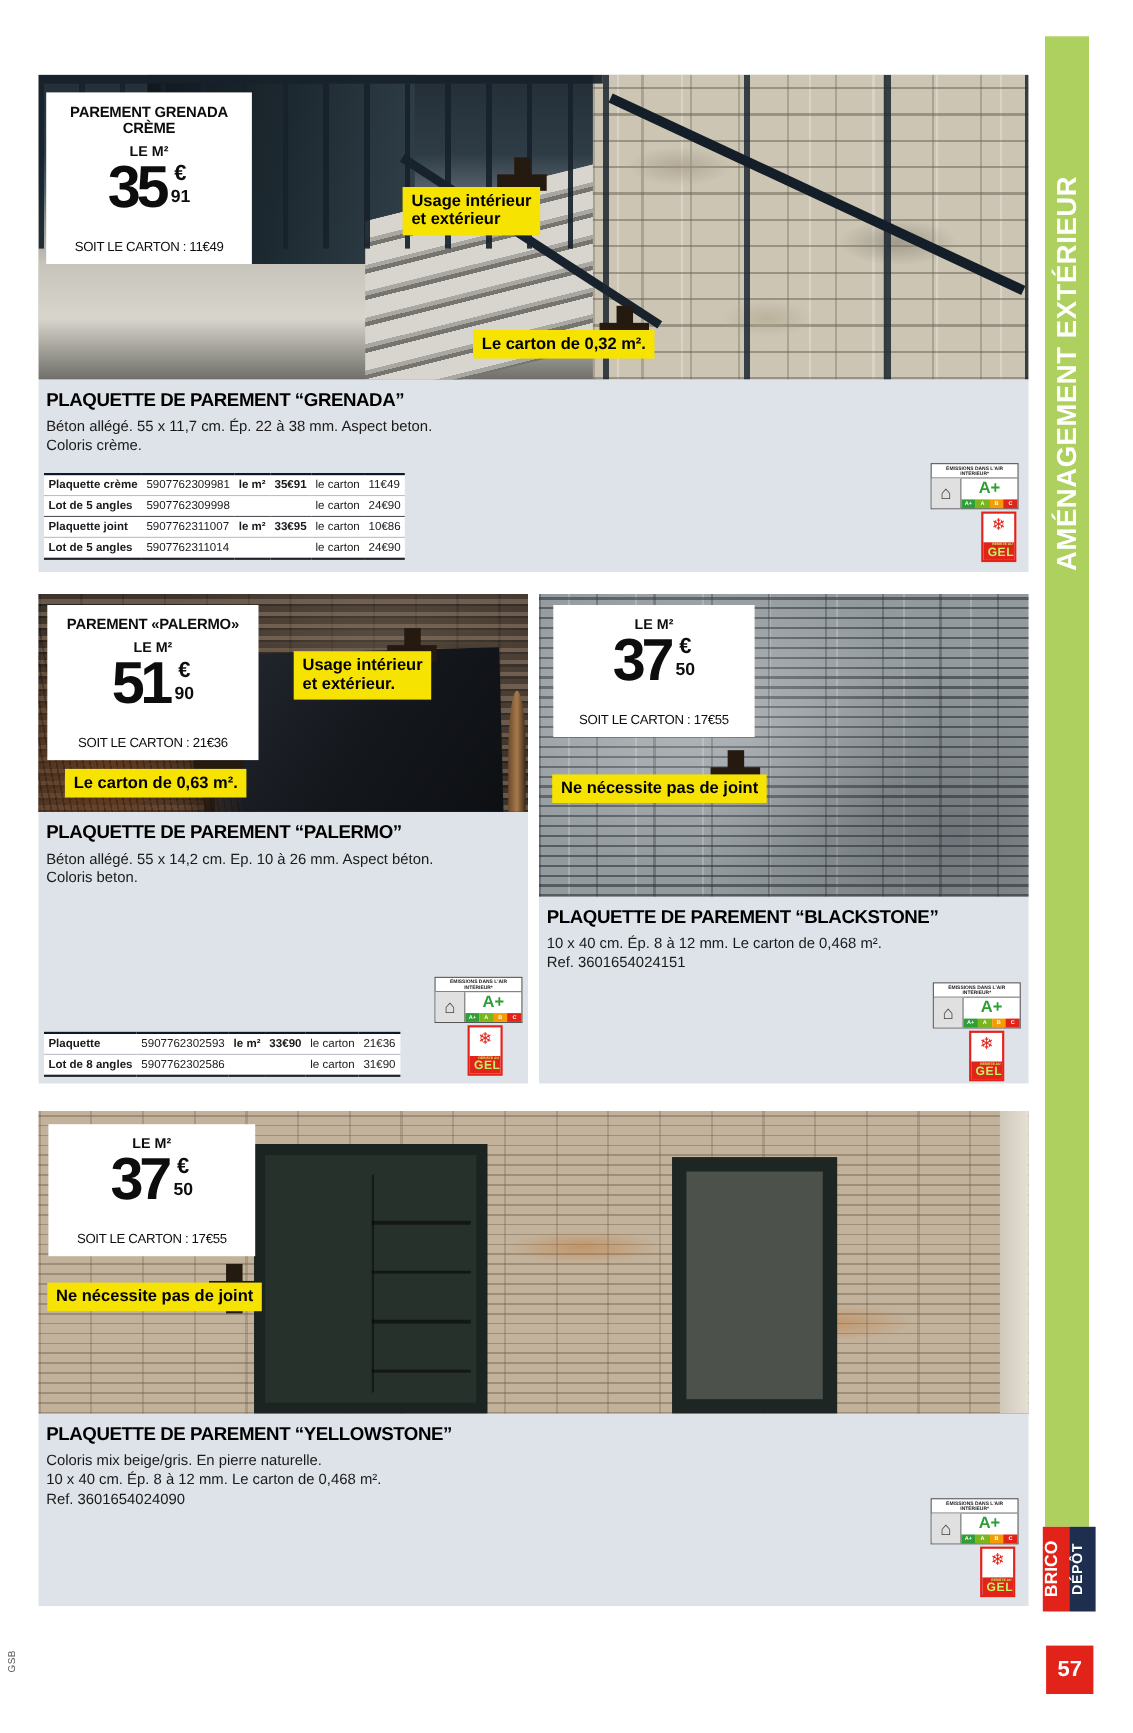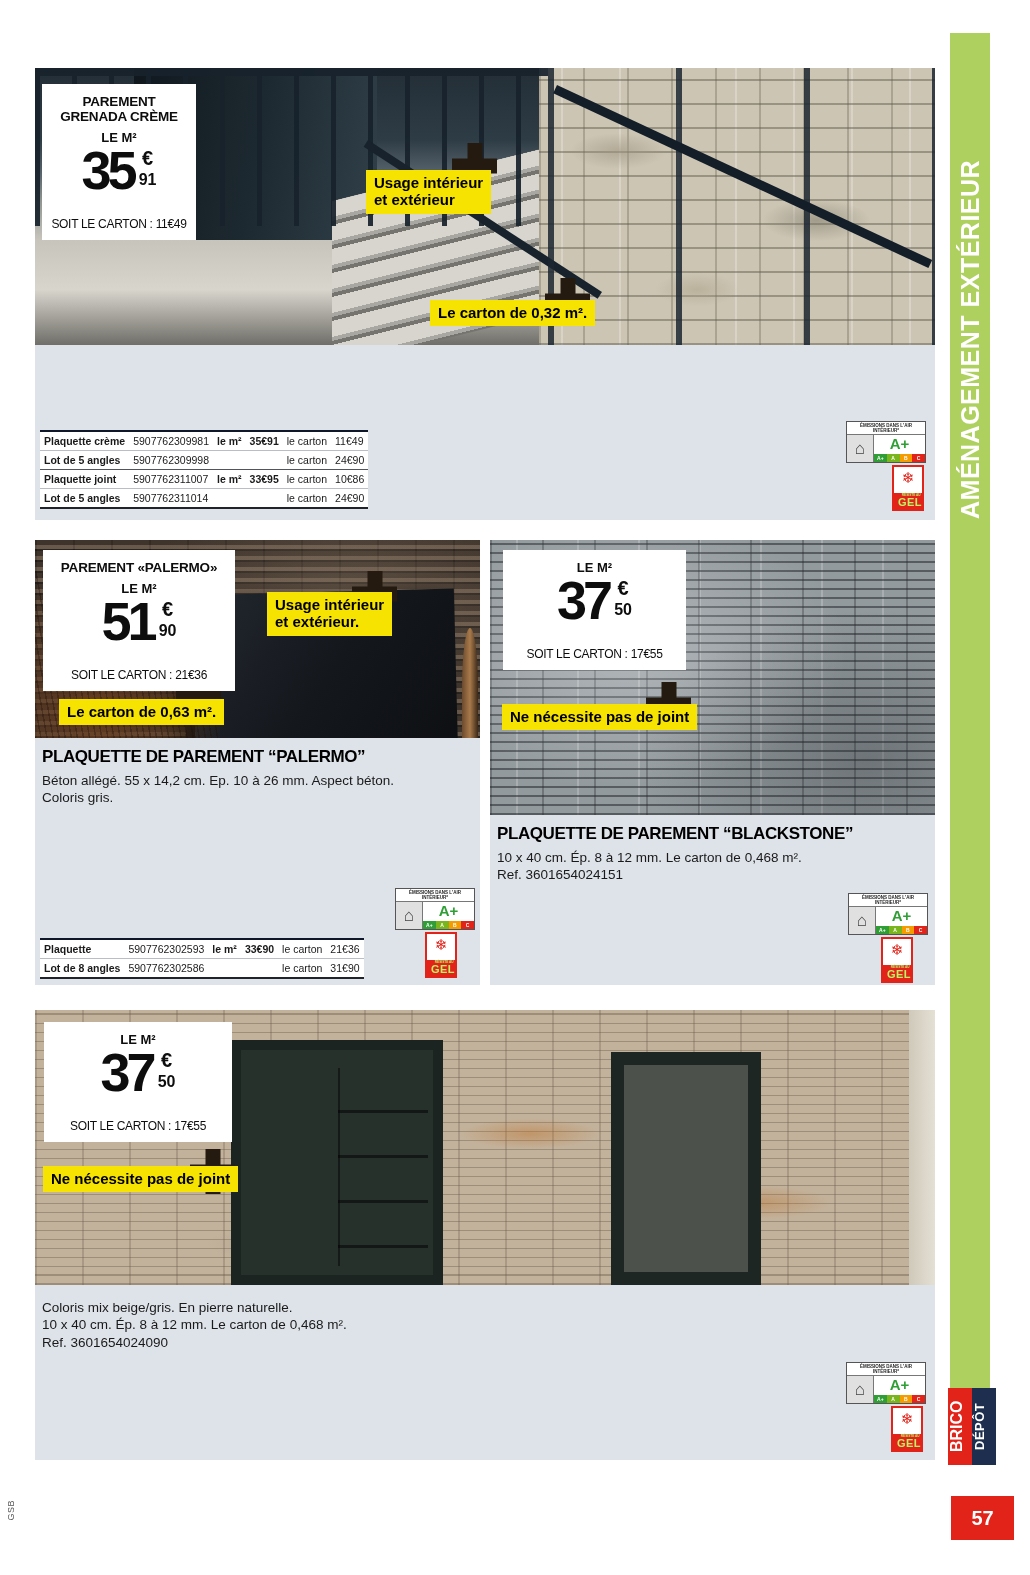--- a/index.html
+++ b/index.html
@@ -74,21 +74,21 @@
   
   .sidebar { position:absolute; left:950px; top:33px; width:40px; height:1355px; background:#aed05e; }
   .sidebar-text { position:absolute; top:16px; left:0; width:40px; height:470px;
                   writing-mode:vertical-rl; transform:rotate(180deg);
                   color:#fff; font-weight:800; font-size:25px; letter-spacing:.5px; line-height:40px; }
   .brico { position:absolute; left:948px; top:1388px; width:48px; height:77px; display:flex; }
   .brico-col { flex:1; writing-mode:vertical-rl; transform:rotate(180deg); color:#fff;
                font-weight:800; text-align:center; }
   .brico-red  { background:#e2231a; font-size:16px; }
   .brico-navy { background:#1d2e4e; font-size:13px; letter-spacing:.5px; }
-  .pagenum { position:absolute; left:951px; top:1496px; width:63px; height:44px; background:#e2231a;
+  .pagenum { position:absolute; left:951px; top:1496px; width:43px; height:44px; background:#e2231a;
              color:#fff; font-weight:700; font-size:20px; display:flex; align-items:center; justify-content:center; }
   .gsb { position:absolute; left:6px; top:1500px; writing-mode:vertical-rl; transform:rotate(180deg);
          font-size:9px; color:#555; letter-spacing:.5px; }
 
   
   .p1 { height:277px; background:#cfc8b8; }
   .p1-bldg { position:absolute; left:0; top:0; width:57%; height:100%;
     background:linear-gradient(180deg,#232e36 0%,#2e3c46 26%,#57636b 38%,#8f958f 48%,#c7c4bc 62%,#d8d5cd 80%,#6f6e68 100%); }
   .p1-window { position:absolute; left:11%; top:0; width:27%; height:62%;
     background:linear-gradient(100deg,#10181e 0%,#1d2930 50%,#31404a 100%); }
@@ -163,40 +163,47 @@
     <div class="photo p1">
       <div class="p1-bldg"></div>
       <div class="p1-window"></div>
       <div class="p1-stairs"></div>
       <div class="p1-stone"></div>
       <div class="p1-rail"></div>
       <div class="p1-raildiag"></div>
       <div class="p1-rail2"></div>
       <div class="p1-raildiag2"></div>
 
-      <div class="badge" style="left:7px; top:16px; width:154px;">
+      <div class="badge" style="left:7px; top:16px; width:187px;">
         <div class="badge-name">PAREMENT GRENADA CRÈME</div>
         <div class="badge-unit">LE M²</div>
         <div class="badge-price">
           <span class="euros">35</span>
           <span class="frac">
             <span class="eur">€</span>
             <span class="cents">91</span>
           </span>
         </div>
         <div class="badge-carton">SOIT LE CARTON : 11€49</div>
       </div>
 
       <div class="plus" style="left:417px; top:75px;"></div>
       <div class="phototag" style="left:331px; top:102px;">Usage intérieur
 et extérieur</div>
       <div class="plus" style="left:510px; top:210px;"></div>
       <div class="phototag" style="left:395px; top:232px;">Le carton de 0,32 m².</div>
     </div>
 
+    <div class="info">
+      <div class="ptitle">PLAQUETTE DE PAREMENT “GRENADA”</div>
+      <div class="pdesc">
+        <div>Béton allégé. 55 x 11,7 cm. Ép. 22 à 38 mm. Aspect beton.</div>
+        <div>Coloris crème.</div>
+      </div>
+    </div>
 
     <table class="spec-table" style="left:5px; top:362px;">
       <tbody>
           <tr>
         <td class="c-name">Plaquette crème</td>
         <td class="c-ean">5907762309981</td>
         <td class="c-unit">le m²</td>
         <td class="c-uprice">35€91</td>
         <td class="c-pack">le carton</td>
         <td class="c-pprice">11€49</td>
@@ -275,21 +282,21 @@
       <div class="phototag" style="left:232px; top:52px;">Usage intérieur
 et extérieur.</div>
       <div class="plus" style="left:141px; top:134px;"></div>
       <div class="phototag" style="left:24px; top:159px;">Le carton de 0,63 m².</div>
     </div>
 
     <div class="info">
       <div class="ptitle">PLAQUETTE DE PAREMENT “PALERMO”</div>
       <div class="pdesc">
         <div>Béton allégé. 55 x 14,2 cm. Ep. 10 à 26 mm. Aspect béton.</div>
-        <div>Coloris gris.</div>
+        <div>Coloris beton.</div>
       </div>
     </div>
 
     <table class="spec-table" style="left:5px; top:398px;">
       <tbody>
           <tr>
         <td class="c-name">Plaquette</td>
         <td class="c-ean">5907762302593</td>
         <td class="c-unit">le m²</td>
         <td class="c-uprice">33€90</td>
@@ -395,20 +402,21 @@
             <span class="cents">50</span>
           </span>
         </div>
         <div class="badge-carton">SOIT LE CARTON : 17€55</div>
       </div>
       <div class="plus" style="left:155px; top:139px;"></div>
       <div class="phototag" style="left:8px; top:156px;">Ne nécessite pas de joint</div>
     </div>
 
     <div class="info">
+      <div class="ptitle">PLAQUETTE DE PAREMENT “YELLOWSTONE”</div>
       <div class="pdesc">
         <div>Coloris mix beige/gris. En pierre naturelle.</div>
         <div>10 x 40 cm. Ép. 8 à 12 mm. Le carton de 0,468 m².</div>
         <div>Ref. 3601654024090</div>
       </div>
     </div>
 
     <div class="emis" style="left:811px; top:352px;">
       <div class="emis-h">ÉMISSIONS DANS L'AIR INTÉRIEUR*</div>
       <div class="emis-b">

